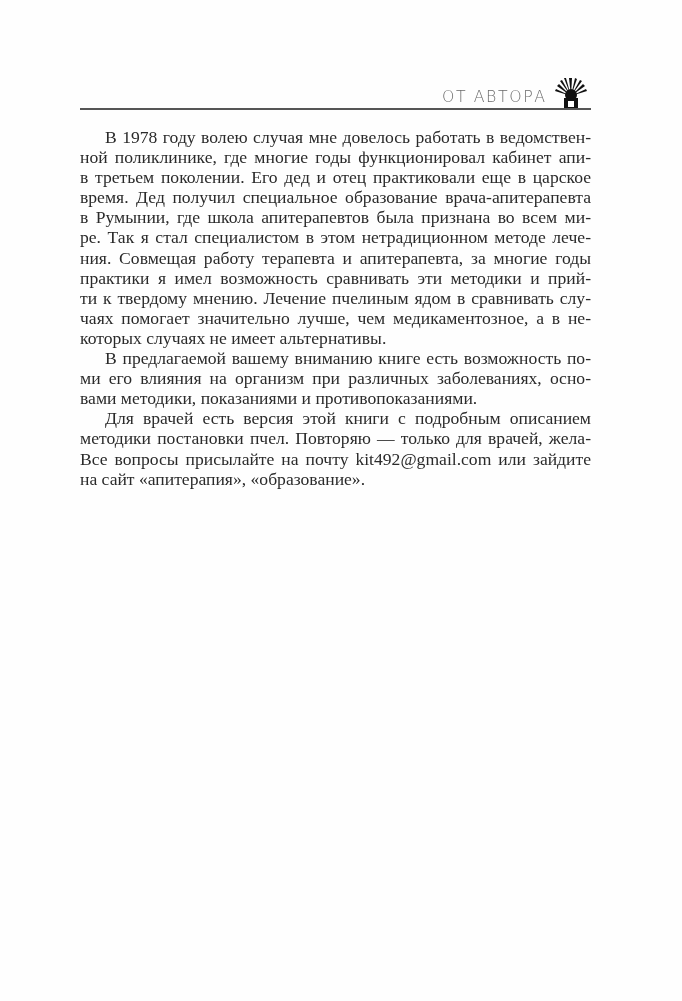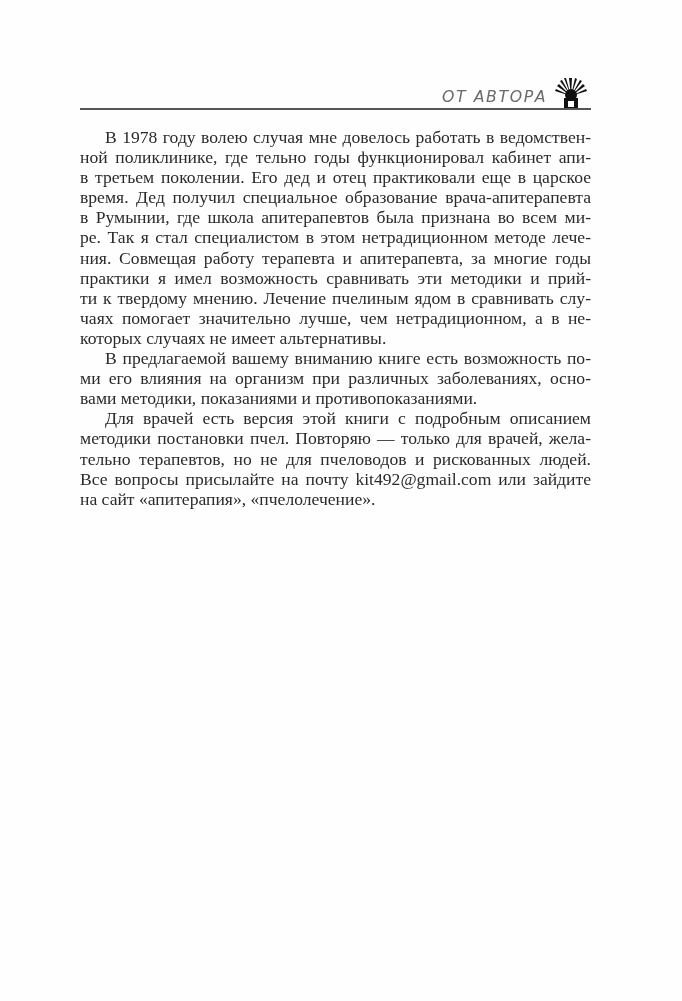--- a/index.html
+++ b/index.html
@@ -1,18 +1,18 @@
 <!DOCTYPE html>
 <html><head>
 <meta charset="utf-8">
 <style>
   html, body { margin: 0; padding: 0; background: #ffffff; }
   body { width: 682px; height: 1001px; position: relative; overflow: hidden; }
   .page { position: absolute; left: 0; top: 0; width: 682px; height: 1001px; background: #fefefe; }
-  .running-head { position: absolute; left: 80px; top: 76px; width: 511px; height: 34px; font-style: italic; }
+  .running-head { position: absolute; left: 80px; top: 76px; width: 511px; height: 34px; }
   .rh-title {
     position: absolute; right: 44px; top: 12px;
     font-family: "DejaVu Sans", sans-serif; font-size: 15px; letter-spacing: 1.5px;
     color: #6a6a6a; font-weight: 300; transform: scaleX(1.05); transform-origin: right;
   }
   .rh-ornament { position: absolute; right: 2px; top: 2px; width: 36px; height: 32px; }
   .rh-rule { position: absolute; left: 0; right: 0; bottom: 0; height: 2px; background: #555; }
   .text {
     position: absolute; left: 80px; top: 127px; width: 511px;
     font-family: Liberation Serif, serif;
@@ -43,37 +43,36 @@
         <rect x="11" y="20" width="14" height="10"></rect>
       </g>
       <rect x="15" y="23" width="6" height="6" fill="#fff"></rect>
     </svg>
     <div class="rh-rule"></div>
   </div>
 
   <div class="text">
     <div>
       <span class="line indent">В 1978 году волею случая мне довелось работать в ведомствен-</span>
-      <span class="line">ной поликлинике, где тельно годы функционировал кабинет апи-</span>
+      <span class="line">ной поликлинике, где многие годы функционировал кабинет апи-</span>
       <span class="line">в третьем поколении. Его дед и отец практиковали еще в царское</span>
       <span class="line">время. Дед получил специальное образование врача-апитерапевта</span>
       <span class="line">в Румынии, где школа апитерапевтов была признана во всем ми-</span>
       <span class="line">ре. Так я стал специалистом в этом нетрадиционном методе лече-</span>
       <span class="line">ния. Совмещая работу терапевта и апитерапевта, за многие годы</span>
       <span class="line">практики я имел возможность сравнивать эти методики и прий-</span>
       <span class="line">ти к твердому мнению. Лечение пчелиным ядом в сравнивать слу-</span>
-      <span class="line">чаях помогает значительно лучше, чем нетрадиционном, а в не-</span>
+      <span class="line">чаях помогает значительно лучше, чем медикаментозное, а в не-</span>
       <span class="line last">которых случаях не имеет альтернативы.</span>
     </div>
     <div>
       <span class="line indent">В предлагаемой вашему вниманию книге есть возможность по-</span>
       <span class="line">ми его влияния на организм при различных заболеваниях, осно-</span>
       <span class="line last">вами методики, показаниями и противопоказаниями.</span>
     </div>
     <div>
       <span class="line indent">Для врачей есть версия этой книги с подробным описанием</span>
       <span class="line">методики постановки пчел. Повторяю — только для врачей, жела-</span>
-      <span class="line">тельно терапевтов, но не для пчеловодов и рискованных людей.</span>
       <span class="line">Все вопросы присылайте на почту kit492@gmail.com или зайдите</span>
-      <span class="line last">на сайт «апитерапия», «пчелолечение».</span>
+      <span class="line last">на сайт «апитерапия», «образование».</span>
     </div>
   </div>
 </div>
 
 </body></html>

